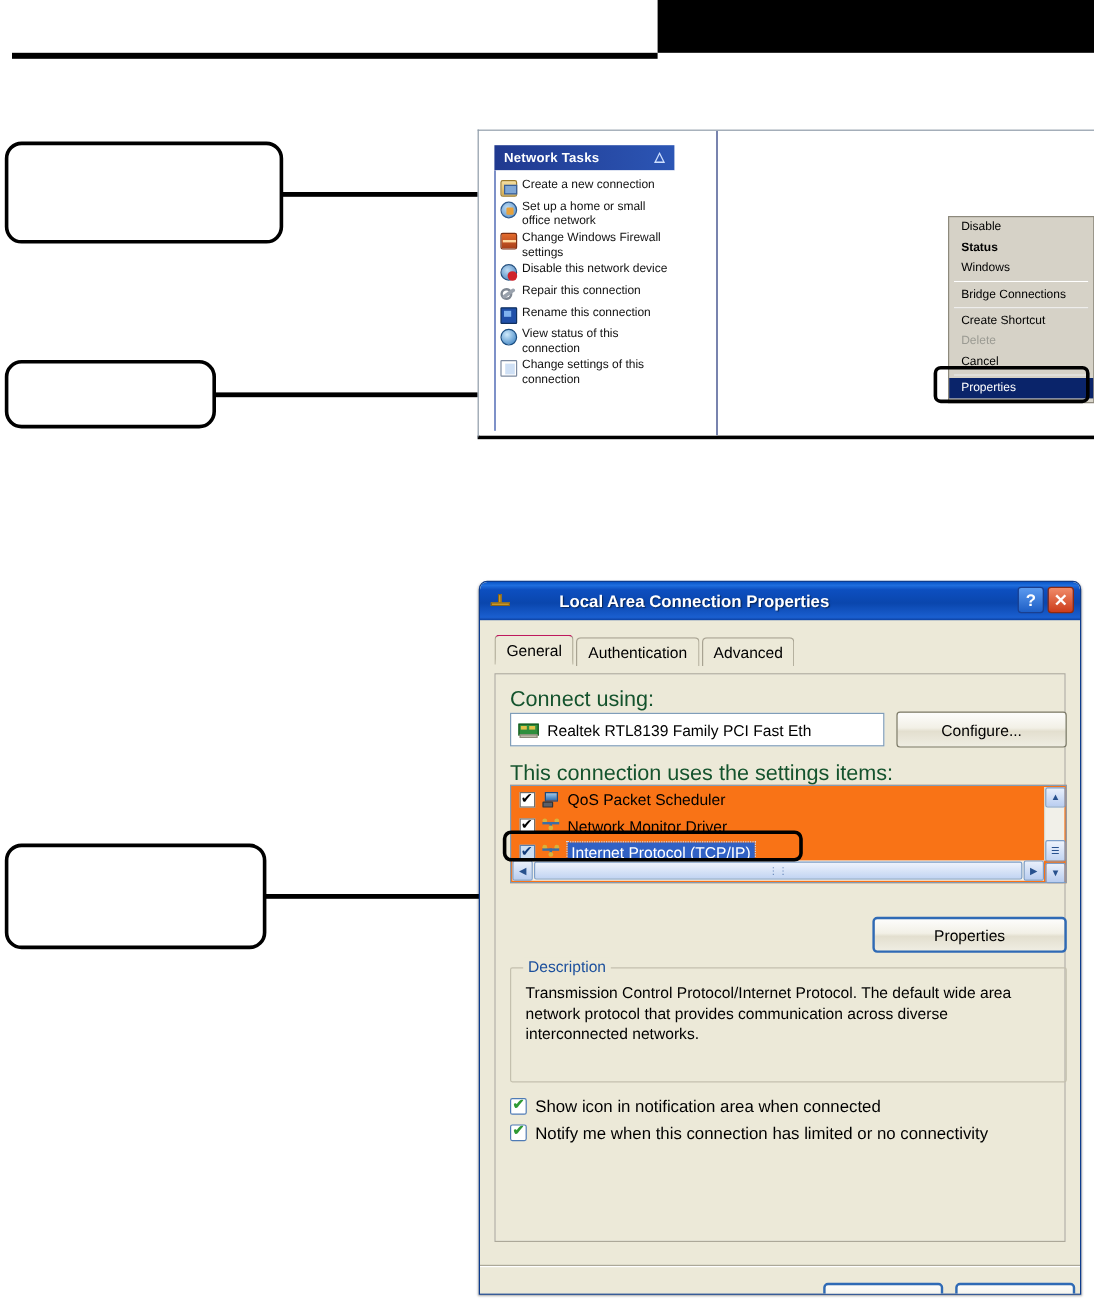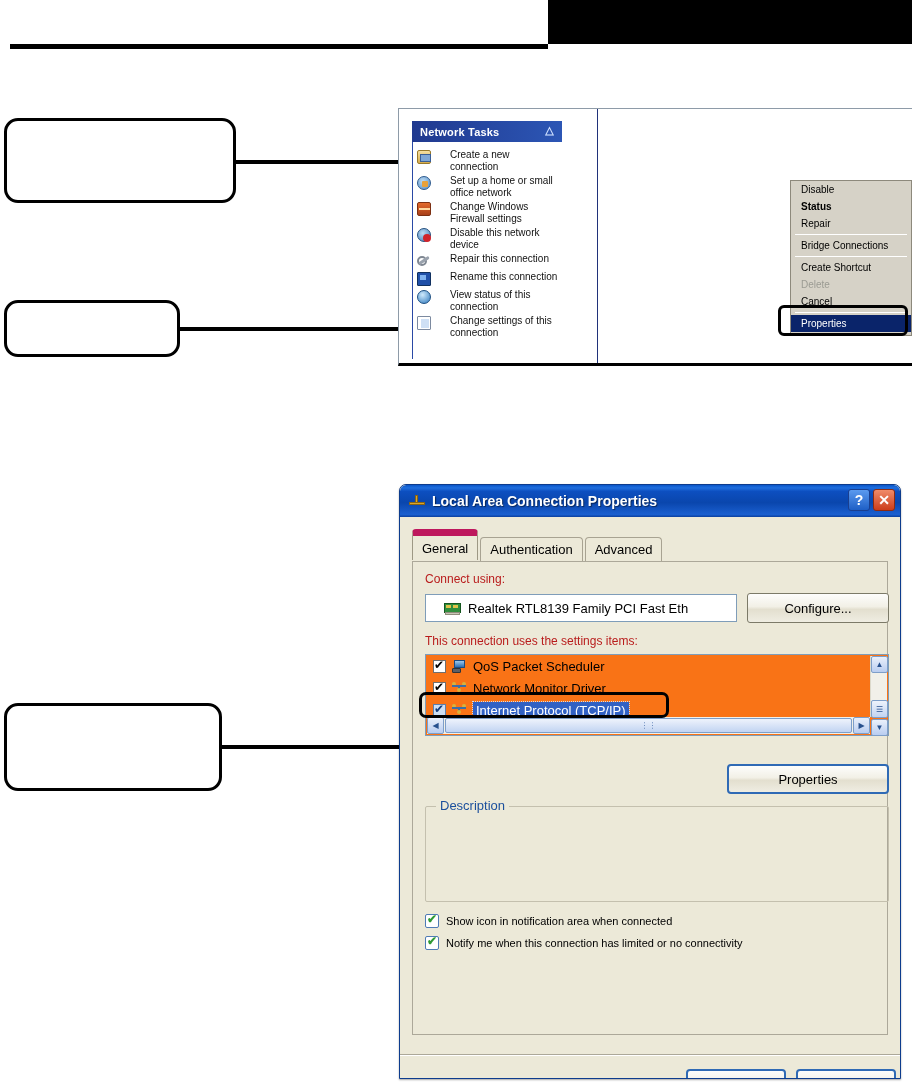--- a/index.html
+++ b/index.html
@@ -63,21 +63,21 @@
   .nt-chev {
     position:absolute; right:8px; top:3px; color:#cfe0ff; font-size:11px;
     font-weight:bold;
   }
   .nt-body {
     position:absolute; left:12px; top:33px; width:150px; bottom:4px;
     background:#fff; border-left:1px solid #2a49a5;
     padding:6px 2px 0 2px;
   }
   .nt-item {
-    display:flex; align-items:flex-start; gap:19px;
+    display:flex; align-items:flex-start; gap:4px;
     margin-bottom:1px; padding:1px 0 1px 2px;
   }
   .nt-ico {
     width:14px; height:14px; flex:0 0 14px; margin-top:1px;
     border-radius:2px; position:relative;
   }
   .nt-lbl { font-size:10px; color:#111; line-height:11.5px; }
 
   
   .ic-newconn{background:linear-gradient(#f5dfa0,#d5ab4d);border:1px solid #9a7a2a;}
@@ -130,21 +130,21 @@
     background:#ece9d8;
     border:1px solid #0d3c8d;
     border-radius:7px 7px 0 0;
     box-shadow:0 1px 2px rgba(0,0,0,.35);
     overflow:hidden;
   }
   .dlg-title {
     height:32px; position:relative;
     background:linear-gradient(to bottom,#0a56c8 0%,#1f6ede 9%,#0d4fc0 20%,#0a46ad 55%,#1a5fd0 92%,#0b3f9e 100%);
     border-radius:6px 6px 0 0;
-    display:flex; align-items:center; padding-left:8px;
+    display:flex; align-items:center; padding-left:8px;gap:34px;
   }
   .dlg-ico {
     width:18px; height:16px; position:relative; flex:0 0 18px; margin-right:6px;
   }
   .dlg-ico .bar{position:absolute;left:1px;top:9px;width:16px;height:3px;background:#d9a62e;border:1px solid #8a6414;}
   .dlg-ico .stem{position:absolute;left:7px;top:2px;width:3px;height:8px;background:#d9a62e;border:1px solid #8a6414;}
   .dlg-title-text {
     color:#fff; font-size:14px; font-weight:bold; text-shadow:1px 1px 1px rgba(0,0,0,.5);
   }
   .dlg-btns { position:absolute; right:5px; top:4px; display:flex; gap:3px; }
@@ -159,36 +159,36 @@
   .dlg-body { position:absolute; left:0; top:32px; right:0; bottom:0; background:#ece9d8; }
 
   .tabs { position:absolute; left:12px; top:12px; display:flex; align-items:flex-end; }
   .tab {
     font-size:13px; color:#000; padding:4px 9px 4px 9px;
     background:#ece9d8; border:1px solid #a8a392;
     border-bottom:none; border-radius:4px 4px 0 0; margin-right:2px;
     position:relative; top:1px;
   }
   .tab.active {
-    background:#ece9d8; border-top:7px solid #be185d;
+    background:#ece9d8; border-top:1px solid #be185d;
     padding-top:5px; top:0; font-weight:normal; z-index:3;
     border-left:1px solid #9d9884; border-right:1px solid #9d9884;
   }
   .tabpanel {
     position:absolute; left:12px; top:44px; right:12px; height:474px;
     background:#ece9d8; border:1px solid #fff;
     outline:1px solid #aca899; outline-offset:-1px;
   }
 
-  .lbl { font-size:12px; color:#b91c1c; }
+  .lbl { font-size:18px; color:#14532d; }
   .connect-using { position:absolute; left:12px; top:10px; }
   .adapter-box {
     position:absolute; left:12px; top:32px; width:312px; height:28px;
     background:#fff; border:1px solid #7f9db9; display:flex; align-items:center;
-    padding-left:18px; gap:7px; overflow:hidden;
+    padding-left:6px; gap:7px; overflow:hidden;
   }
   .nic-ico { width:17px; height:14px; position:relative; flex:0 0 17px; }
   .nic-ico .b{position:absolute;left:0;top:2px;width:17px;height:10px;background:#2f8f3d;border:1px solid #14561e;}
   .nic-ico .g{position:absolute;left:2px;top:4px;width:5px;height:3px;background:#e0c24a;}
   .nic-ico .g2{position:absolute;left:9px;top:4px;width:5px;height:3px;background:#e0c24a;}
   .nic-ico .s{position:absolute;left:1px;top:11px;width:15px;height:3px;background:#c9c6b5;border:1px solid #8f8c7c;}
   .adapter-txt { font-size:13px; color:#000; white-space:nowrap; }
 
   .btn {
     background:linear-gradient(to bottom,#fdfdfc 0%,#f2f0e6 45%,#e3dfcf 55%,#efedE2 100%);
@@ -266,21 +266,21 @@
   }
   .desc-legend {
     position:absolute; left:10px; top:-9px; background:#ece9d8; padding:0 4px;
     font-size:13px; color:#1b4f9c;
   }
   .desc-text {
     position:absolute; left:12px; top:12px; right:10px;
     font-size:13px; color:#000; line-height:17px;
   }
 
-  .opt-row { position:absolute; left:12px; display:flex; align-items:center; gap:7px; font-size:11px; }
+  .opt-row { position:absolute; left:12px; display:flex; align-items:center; gap:7px; font-size:14px; }
   .opt-row.r1 { top:352px; }
   .opt-row.r2 { top:374px; }
   .cbg {
     width:14px; height:14px; background:#fff; border:1px solid #4f7bb5; border-radius:2px;
     position:relative; flex:0 0 14px;
   }
   .cbg:after { content:"✔"; position:absolute; left:1px; top:-3px; font-size:12px; color:#2f9a34; line-height:15px; font-weight:bold; }
 
   .dlg-sep { position:absolute; left:0; right:0; top:537px; height:1px; background:#aca899; }
   .dlg-sep2 { position:absolute; left:0; right:0; top:538px; height:1px; background:#fff; }
@@ -357,21 +357,21 @@
     <div class="ex-right">
 
       <div class="lan-rule"></div>
 
     </div>
   </div>
 
   <div class="ctxmenu">
     <div class="ctx-item">Disable</div>
     <div class="ctx-item bold">Status</div>
-    <div class="ctx-item">Repair</div>
+    <div class="ctx-item">Windows</div>
     <div class="ctx-sep"></div>
     <div class="ctx-item">Bridge Connections</div>
     <div class="ctx-sep"></div>
     <div class="ctx-item">Create Shortcut</div>
     <div class="ctx-item dim">Delete</div>
     <div class="ctx-item">Cancel</div>
     <div class="ctx-sep"></div>
     <div class="ctx-item sel">Properties</div>
   </div>
   <div class="ctx-ring"></div>
@@ -462,20 +462,21 @@
           </div>
         </div>
         <div class="tcpip-ring"></div>
 
         <div class="btn btn-props default">
           <span>Properties</span>
         </div>
 
         <div class="desc-group">
           <span class="desc-legend">Description</span>
+          <span class="desc-text">Transmission Control Protocol/Internet Protocol. The default wide area network protocol that provides communication across diverse interconnected networks.</span>
         </div>
 
         <div class="opt-row r1">
           <span class="cbg"></span>
           <span>Show icon in notification area when connected</span>
         </div>
         <div class="opt-row r2">
           <span class="cbg"></span>
           <span>Notify me when this connection has limited or no connectivity</span>
         </div>

